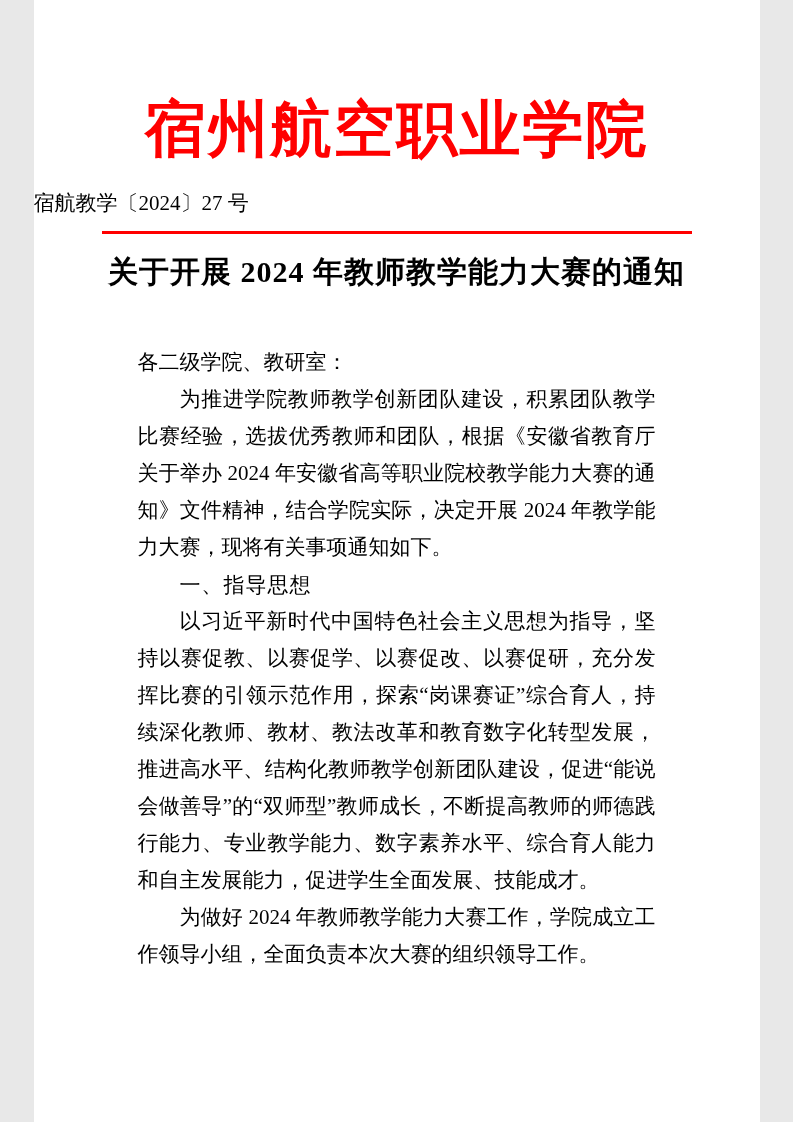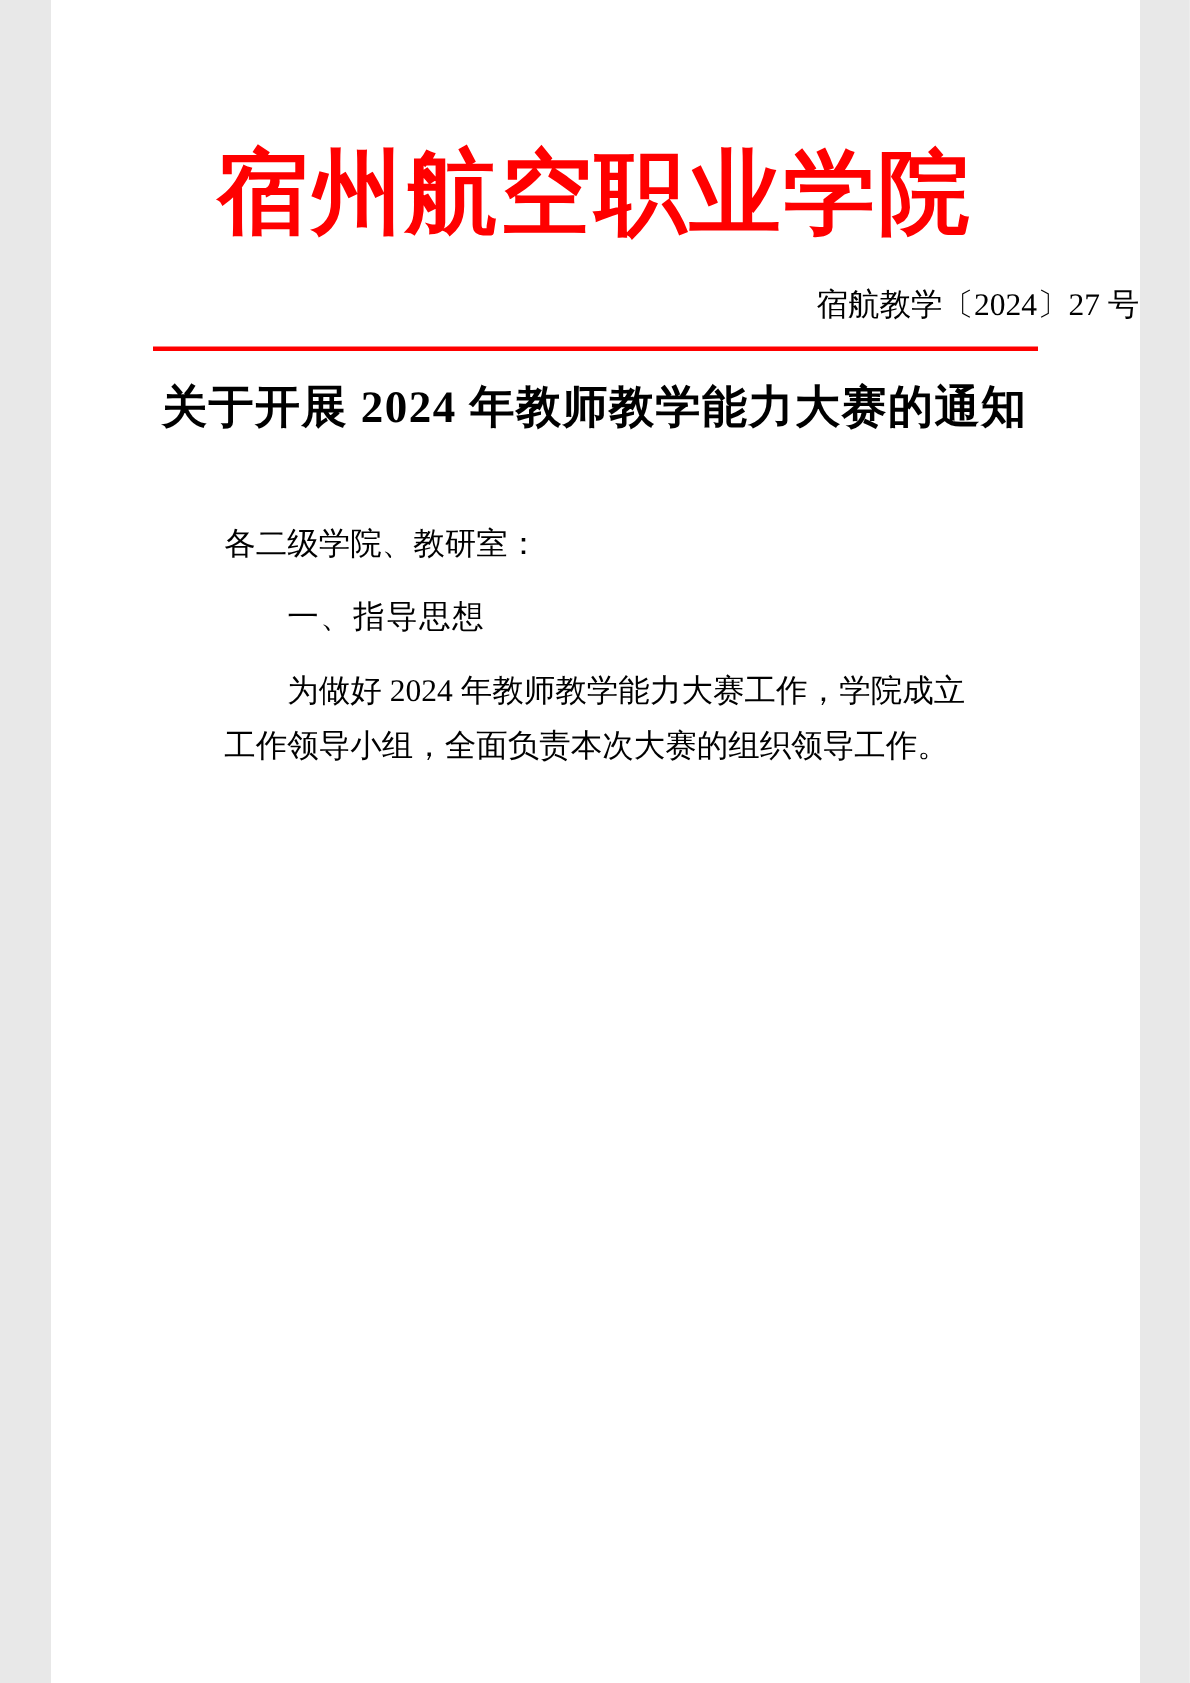--- a/index.html
+++ b/index.html
@@ -19,21 +19,21 @@
     text-align: center;
     color: #ff0000;
     font-weight: 700;
     font-size: 61px;
     line-height: 1.22;
     letter-spacing: 2px;
     white-space: nowrap;
   }
   .doc-number {
     margin-top: 24px;
-    text-align: right;
+    text-align: left;
     font-size: 21px;
     line-height: 25px;
   }
   .red-rule {
     margin: 15px auto 0;
     width: 590px;
     height: 3px;
     background: #ff0000;
   }
   .doc-title {
@@ -43,21 +43,21 @@
     font-weight: 700;
     line-height: 36px;
     letter-spacing: 1px;
   }
   .body-text {
     margin: 54px 104px 0 104px;
     font-size: 21px;
     line-height: 37px;
     text-align: justify;
   }
-  .body-text p { margin: 12px; }
+  .body-text p { margin: 0; }
   .indent { text-indent: 2em; }
   .section-heading {
     font-weight: 400;
     text-indent: 2em;
     font-family: "Liberation Sans", "DejaVu Sans", sans-serif;
     letter-spacing: 1px;
   }
   .salutation { text-indent: 0; }
 </style>
 </head>
@@ -69,22 +69,24 @@
 
   <div class="doc-number">宿航教学〔2024〕27 号</div>
 
   <div class="red-rule"></div>
 
   <h1 class="doc-title">关于开展 2024 年教师教学能力大赛的通知</h1>
 
   <div class="body-text">
     <p class="salutation">各二级学院、教研室：</p>
 
+    <p class="indent">为推进学院教师教学创新团队建设，积累团队教学比赛经验，选拔优秀教师和团队，根据《安徽省教育厅关于举办 2024 年安徽省高等职业院校教学能力大赛的通知》文件精神，结合学院实际，决定开展 2024 年教学能力大赛，现将有关事项通知如下。</p>
 
     <p class="section-heading">一、指导思想</p>
 
+    <p class="indent">以习近平新时代中国特色社会主义思想为指导，坚持以赛促教、以赛促学、以赛促改、以赛促研，充分发挥比赛的引领示范作用，探索“岗课赛证”综合育人，持续深化教师、教材、教法改革和教育数字化转型发展，推进高水平、结构化教师教学创新团队建设，促进“能说会做善导”的“双师型”教师成长，不断提高教师的师德践行能力、专业教学能力、数字素养水平、综合育人能力和自主发展能力，促进学生全面发展、技能成才。</p>
 
 
     <p class="indent">为做好 2024 年教师教学能力大赛工作，学院成立工作领导小组，全面负责本次大赛的组织领导工作。</p>
 
   </div>
 
 </div>
 
 </body></html>

